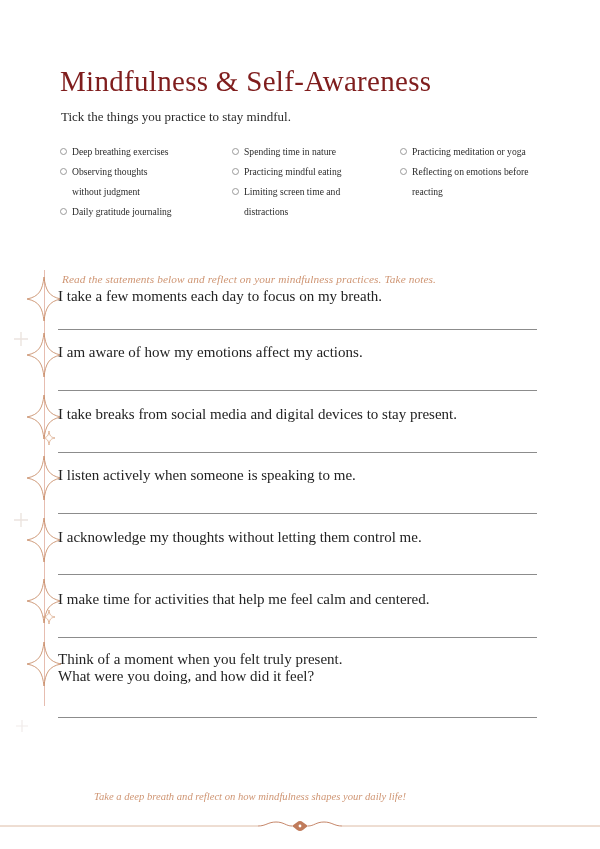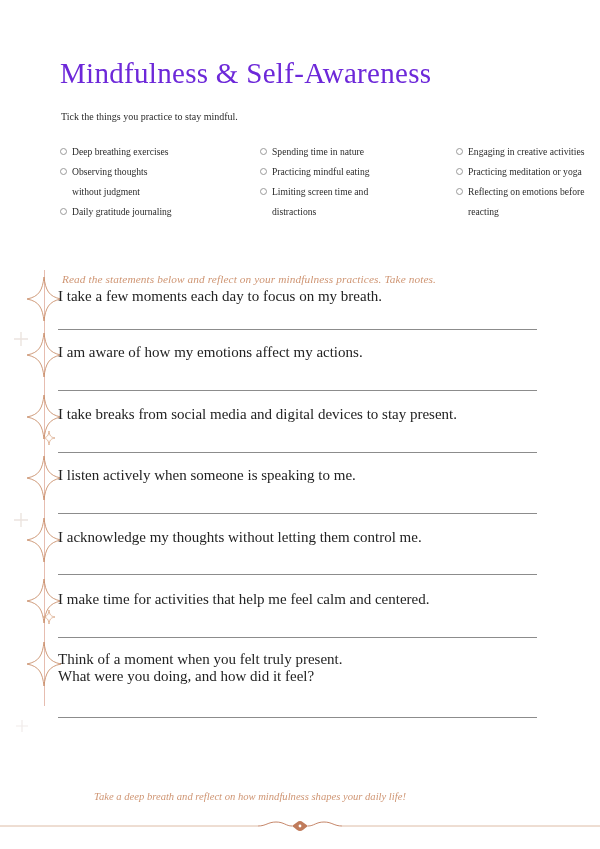--- a/index.html
+++ b/index.html
@@ -6,38 +6,37 @@
   html, body {
     width:600px; height:849px;
     background:#ffffff;
     font-family:"Liberation Serif", serif;
     overflow:hidden;
   }
   .page { position:relative; width:600px; height:849px; }
 
   
   .title {
-    position:absolute; left:60px; top:56px;
+    position:absolute; left:60px; top:64px;
     font-size:29px; line-height:34px;
-    color:#6d28d9; font-weight:400;
+    color:#7f1d1d; font-weight:400;
     letter-spacing:.3px; white-space:nowrap;
   }
   .subtitle {
     position:absolute; left:61px; top:108px;
-    font-size:10px; color:#2b2b2b; line-height:18px;text-align:center;
+    font-size:13px; color:#2b2b2b; line-height:18px;text-align:center;
   }
 
   
   .checklist {
     position:absolute; left:60px; top:142px;
     width:500px;
     display:grid;
     grid-template-columns:172px 168px 160px;
     column-gap:0px;
-    gap:28px;
   }
   .check-col { display:flex; flex-direction:column; }
   .check-item {
     display:flex; align-items:flex-start;
     font-size:9.6px; line-height:20px; color:#2b2b2b;
     margin-bottom:0px;
   }
   .circle {
     flex:0 0 auto;
     width:7px; height:7px;
@@ -137,26 +136,20 @@
       <div class="check-item">
         <span class="circle"></span>
         <span class="check-label">
           <span>Limiting screen time and</span>
           <span class="wrap2">distractions</span>
         </span>
       </div>
     </div>
 
     <div class="check-col">
-      <div class="check-item">
-        <span class="circle"></span>
-        <span class="check-label">
-          <span>Engaging in creative activities</span>
-        </span>
-      </div>
       <div class="check-item">
         <span class="circle"></span>
         <span class="check-label">
           <span>Practicing meditation or yoga</span>
         </span>
       </div>
       <div class="check-item">
         <span class="circle"></span>
         <span class="check-label">
           <span>Reflecting on emotions before</span>

